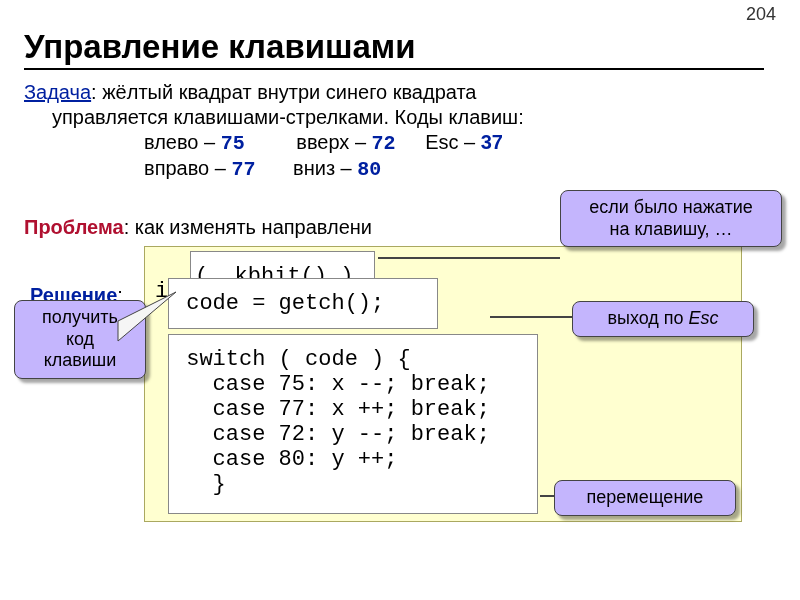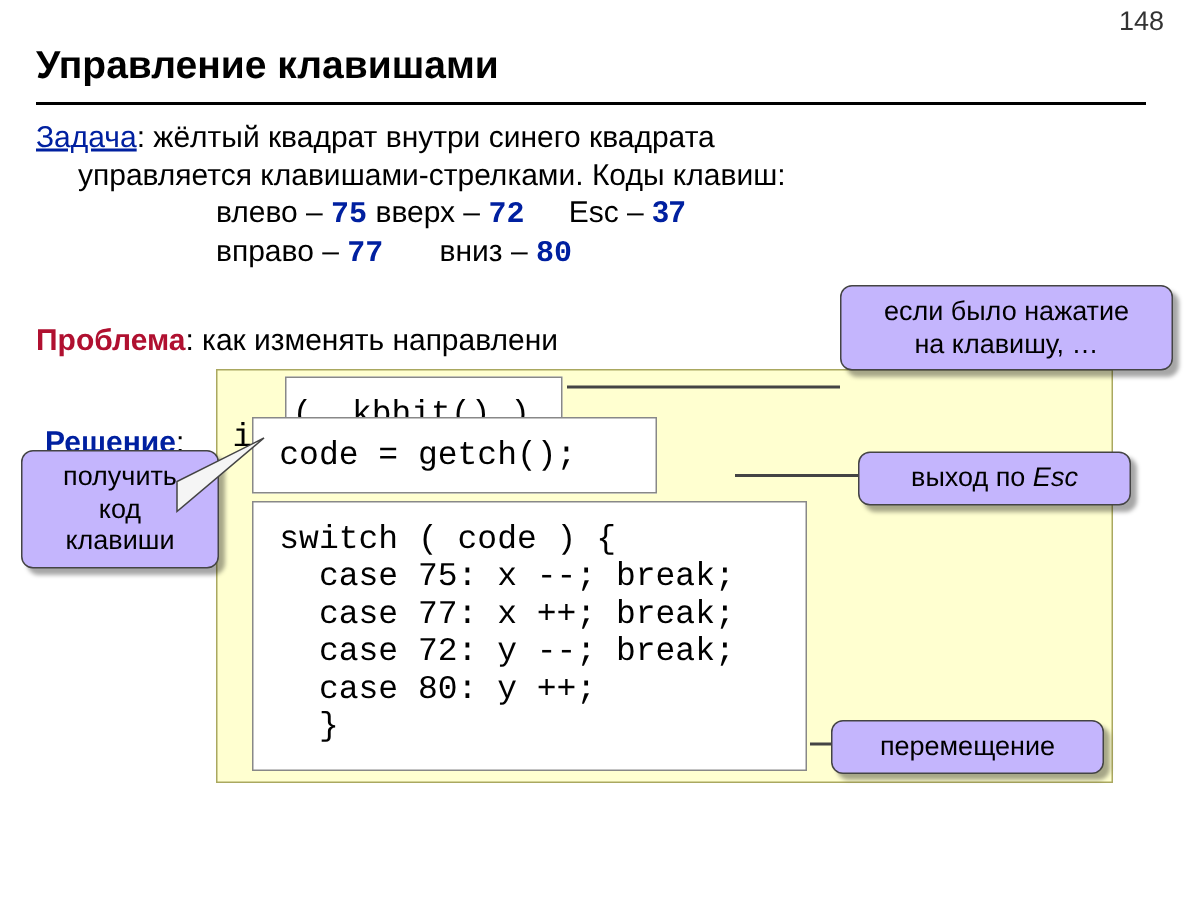--- a/index.html
+++ b/index.html
@@ -18,21 +18,21 @@
     position: absolute;
     top: 4px;
     right: 24px;
     font-size: 18px;
     color: #333;
   }
   .title {
     position: absolute;
     top: 28px;
     left: 24px;
-    font-size: 26px;
+    font-size: 33px;
     font-weight: bold;
     color: #000;
   }
   .title-underline {
     position: absolute;
     top: 68px;
     left: 24px;
     width: 740px;
     height: 2px;
     background: #000;
@@ -99,33 +99,33 @@
   }
   .problem {
     position: absolute;
     top: 216px;
     left: 24px;
   }
 </style>
 </head>
 <body>
 
-<div class="page-num">148</div>
+<div class="page-num">204</div>
 
 <div class="title">Управление клавишами</div>
 <div class="title-underline"></div>
 
 <div class="task-block">
   <div>
     <span class="u">Задача</span><span>: жёлтый квадрат внутри синего квадрата</span>
   </div>
   <div style="padding-left:28px">управляется клавишами-стрелками. Коды клавиш:</div>
   <div style="padding-left:120px">
     <span>влево – </span><span class="num">75</span>
-    <span style="">вверх – </span><span class="num">72</span>
+    <span style="margin-left:46px">вверх – </span><span class="num">72</span>
     <span style="margin-left:24px">Esc – </span><span class="esc">37</span>
   </div>
   <div style="padding-left:120px">
     <span>вправо – </span><span class="num">77</span>
     <span style="margin-left:32px">вниз – </span><span class="num">80</span>
   </div>
 </div>
 
 <div class="problem">
   <span class="problem-label">Проблема</span><span>: как изменять направлени</span>

